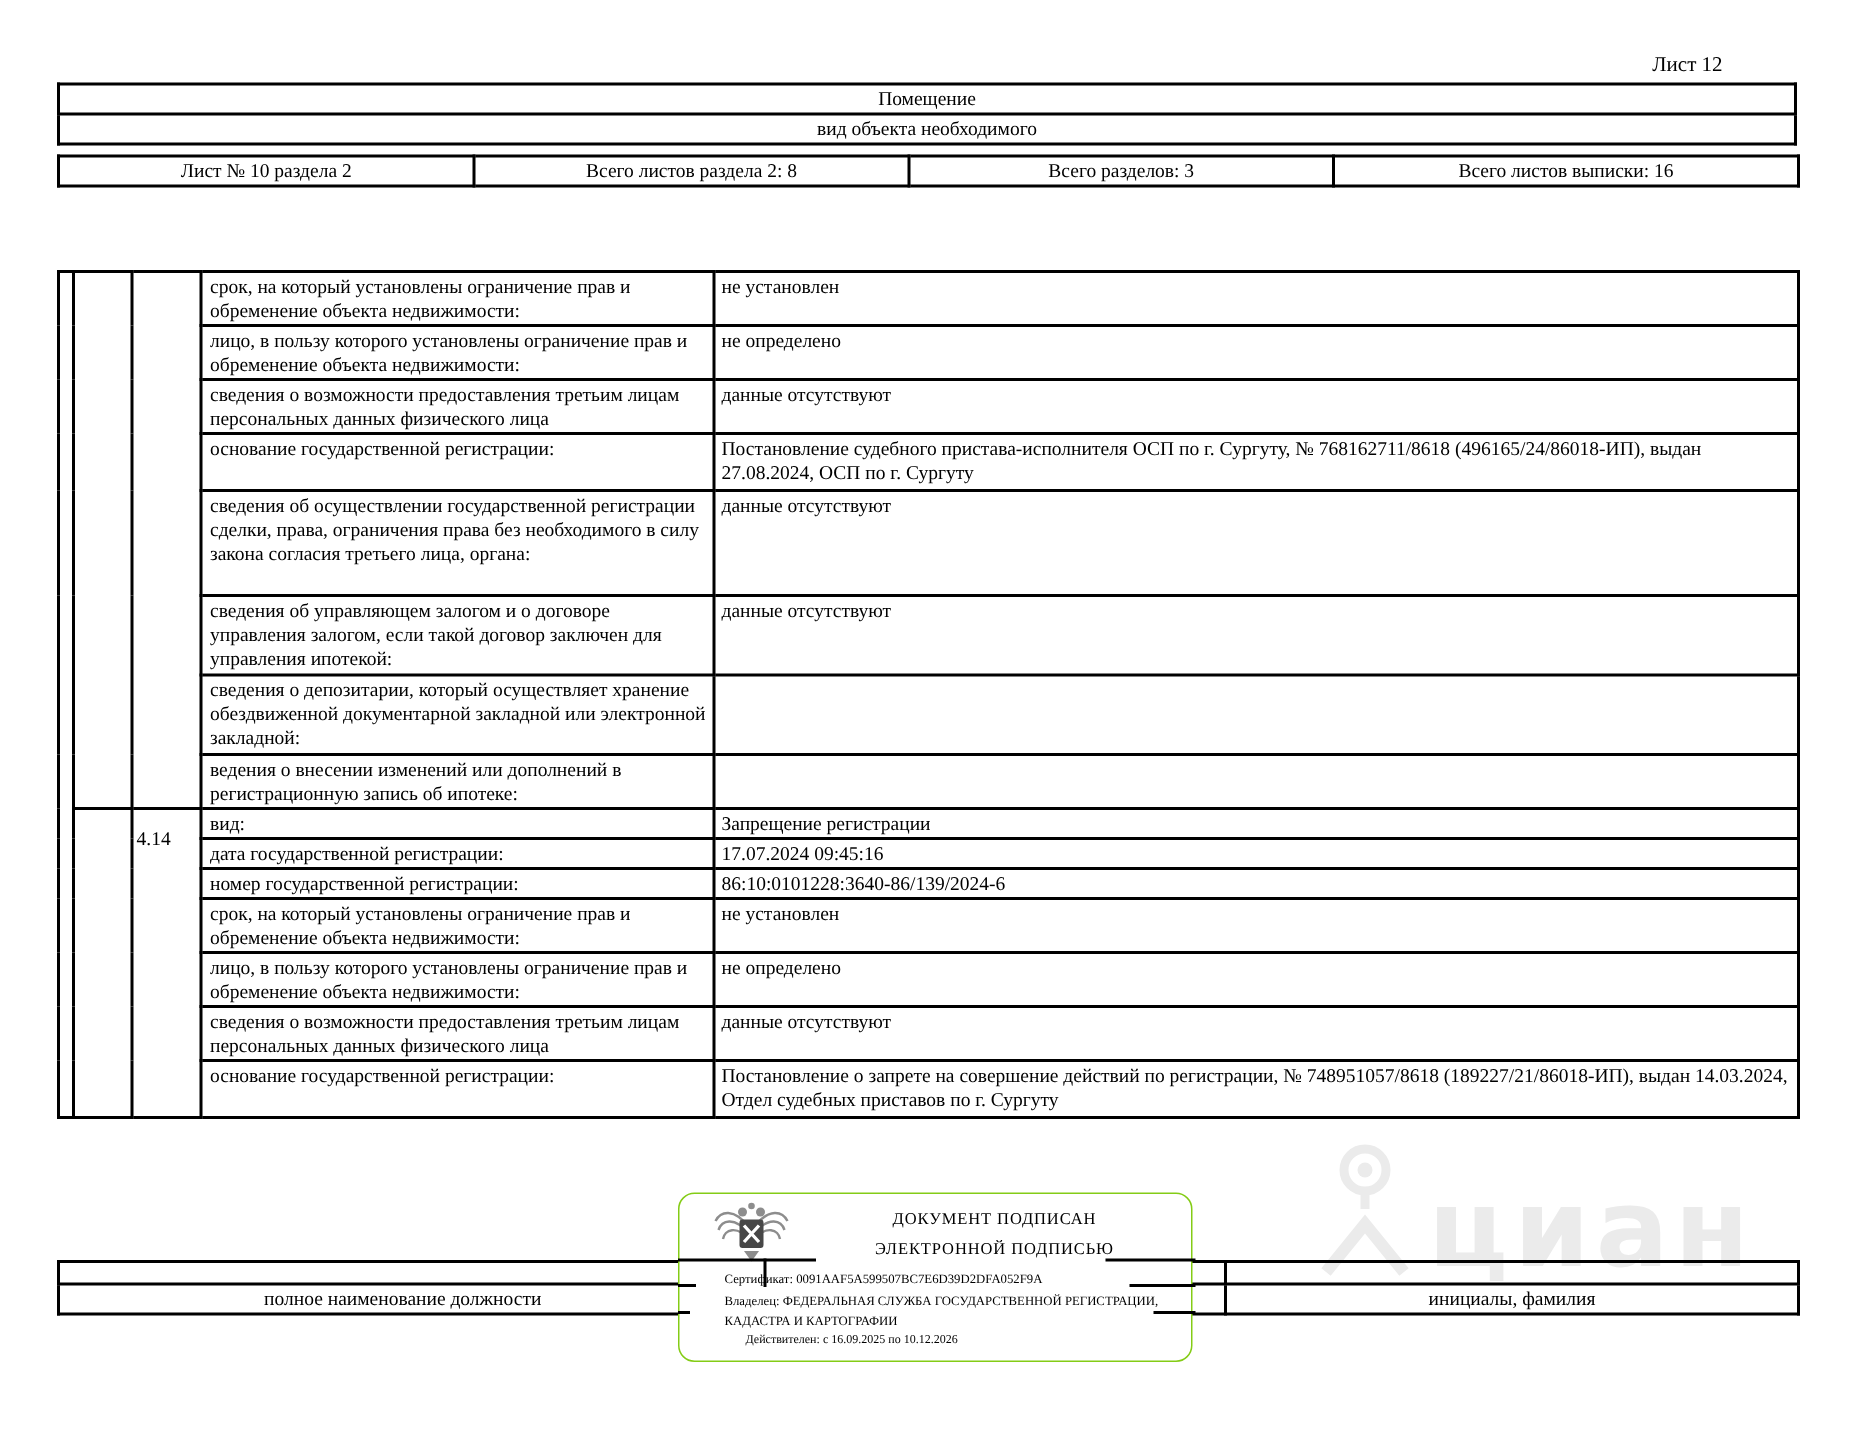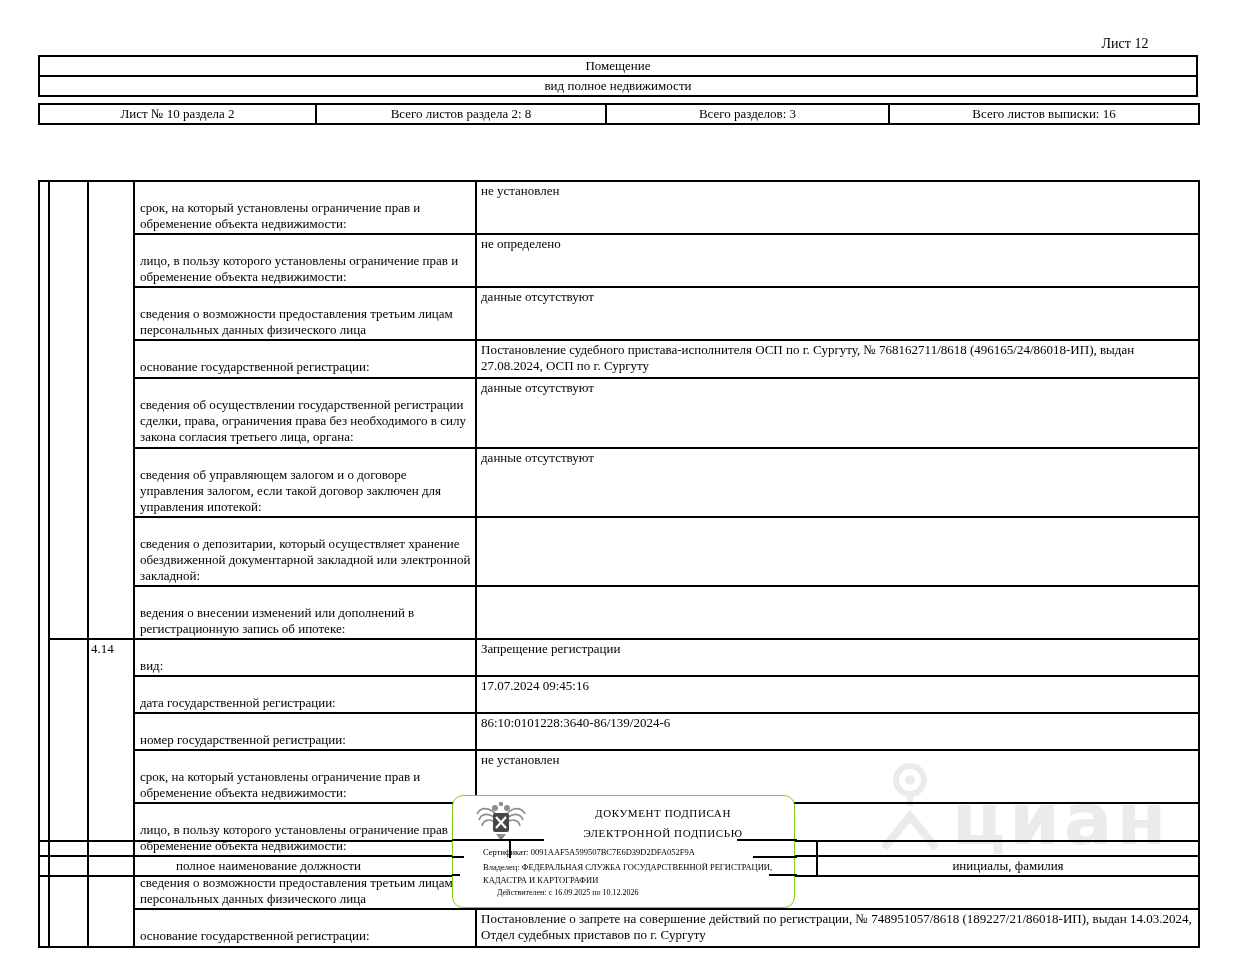--- a/index.html
+++ b/index.html
@@ -16,22 +16,22 @@
   table.doc td{border:2px solid #000;font-size:13px;line-height:16px;padding:1px 4px;
                vertical-align:top;overflow:hidden;background:transparent;}
   .ctr{text-align:center;vertical-align:middle !important;}
 
   .tblA{left:38px;top:55px;width:1160px;}
   .tblB{left:38px;top:103px;width:1160px;}
   .tblC{left:38px;top:129px;width:1160px;}
 
   .main-tbl{left:38px;top:180px;width:1160px;}
   .main-tbl td{border:1.5px solid #000;}
-  .main-tbl td.lbl{padding:18px 4px 1px 5px;margin-left:36px;}
-  .main-tbl td.num{vertical-align:top;padding:1px 2px;}
+  .main-tbl td.lbl{padding:1px 4px 1px 5px;margin-left:36px;}
+  .main-tbl td.num{vertical-align:top;padding:11px 2px;}
 
   
   .sig-tbl{left:38px;top:840px;width:1160px;}
   .sig-tbl td{vertical-align:middle;}
 
   
   .stamp{position:absolute;left:452px;top:795px;width:343px;height:113px;background:#fff;
          border:1px solid #84cc16;border-radius:11px;z-index:5;box-sizing:border-box;}
   .stamp .emblem{position:absolute;left:22px;top:4px;}
   .stamp .t1{position:absolute;left:85px;right:6px;top:11px;text-align:center;
@@ -62,21 +62,21 @@
   </div>
 
   <div class="sheet-num">Лист 12</div>
 
   <table class="doc tblA">
     <tbody>
         <tr style="height:18px">
           <td class="ctr">Помещение</td>
         </tr>
     <tr style="height:18px">
-          <td class="ctr">вид полное недвижимости</td>
+          <td class="ctr">вид объекта необходимого</td>
         </tr>
   </tbody>
     </table>
 
   <table class="doc tblB">
     <colgroup>
         <col style="width:277px">
         <col style="width:290px">
         <col style="width:283px">
         <col style="width:310px">

